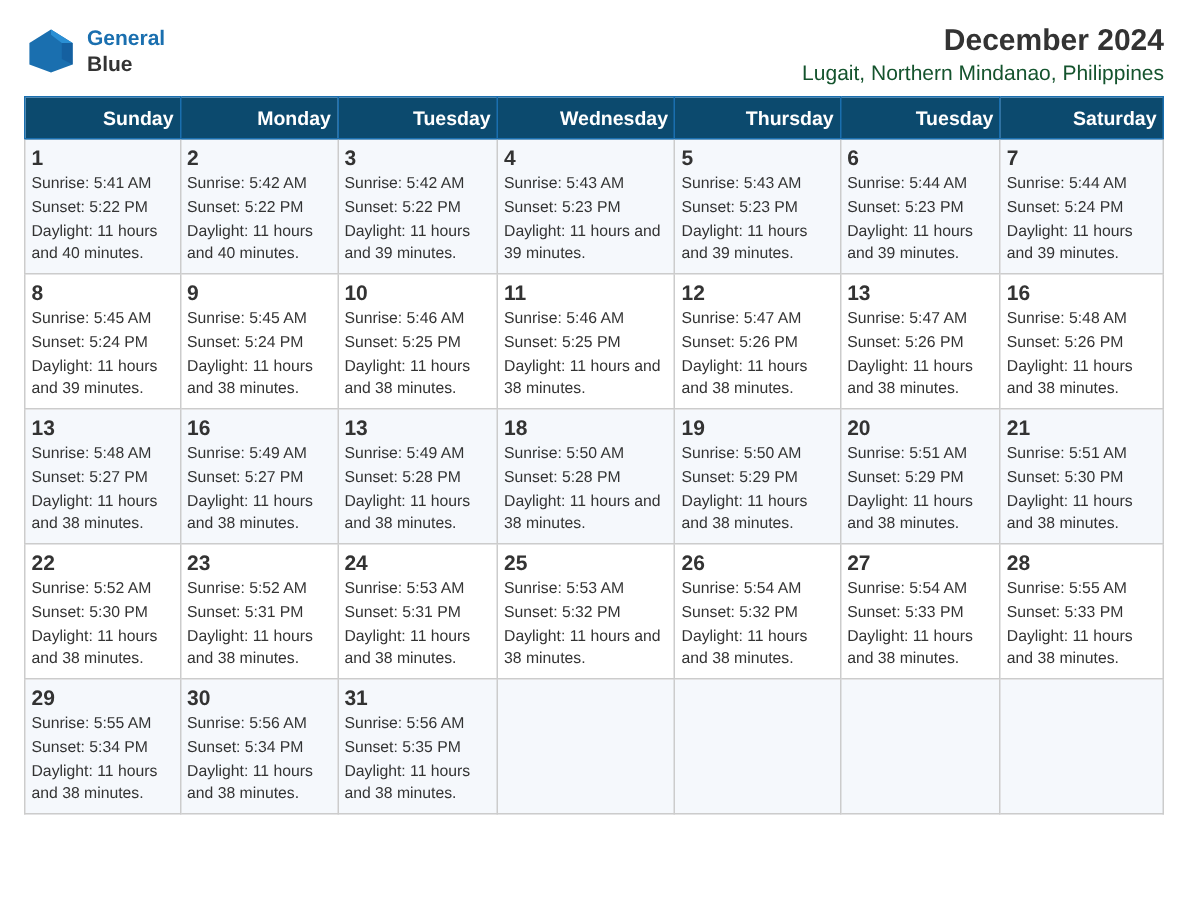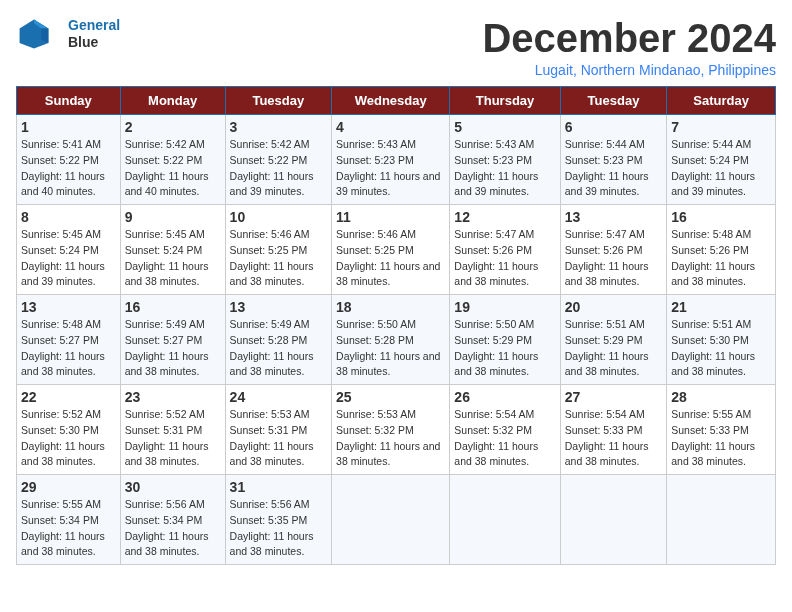--- a/index.html
+++ b/index.html
@@ -12,57 +12,57 @@
     }
     .header-section {
       display: flex;
       justify-content: space-between;
       align-items: flex-start;
       margin-bottom: 8px;
     }
     .logo {
       display: flex;
       align-items: center;
-      gap: 16px;
+      gap: 6px;
     }
     .logo-text {
       font-size: 14px;
       font-weight: bold;
       line-height: 1.2;
       color: #333;
     }
     .logo-text .blue { color: #1a6faf; }
     .logo-icon {
       width: 36px;
       height: 36px;
     }
     .title-section {
       text-align: right;
     }
     .main-title {
-      font-size: 40px;
+      font-size: 20px;
       font-weight: bold;
       color: #333;
       line-height: 1.1;
     }
     .subtitle {
       font-size: 14px;
-      color: #3b82f6;
+      color: #14532d;
       margin-top: 2px;
     }
     table {
       width: 100%;
       border-collapse: collapse;
       font-size: 11px;
     }
     thead tr th {
-      background: #7f1d1d;
+      background: #0c4a6e;
       color: #fff;
       padding: 6px 4px;
-      text-align: center;
+      text-align: right;
       font-size: 13px;
       font-weight: bold;
       border: 1px solid #1a6faf;
     }
     tbody tr td {
       border: 1px solid #ccc;
       padding: 4px 4px;
       vertical-align: top;
       font-size: 10.5px;
       color: #333;

